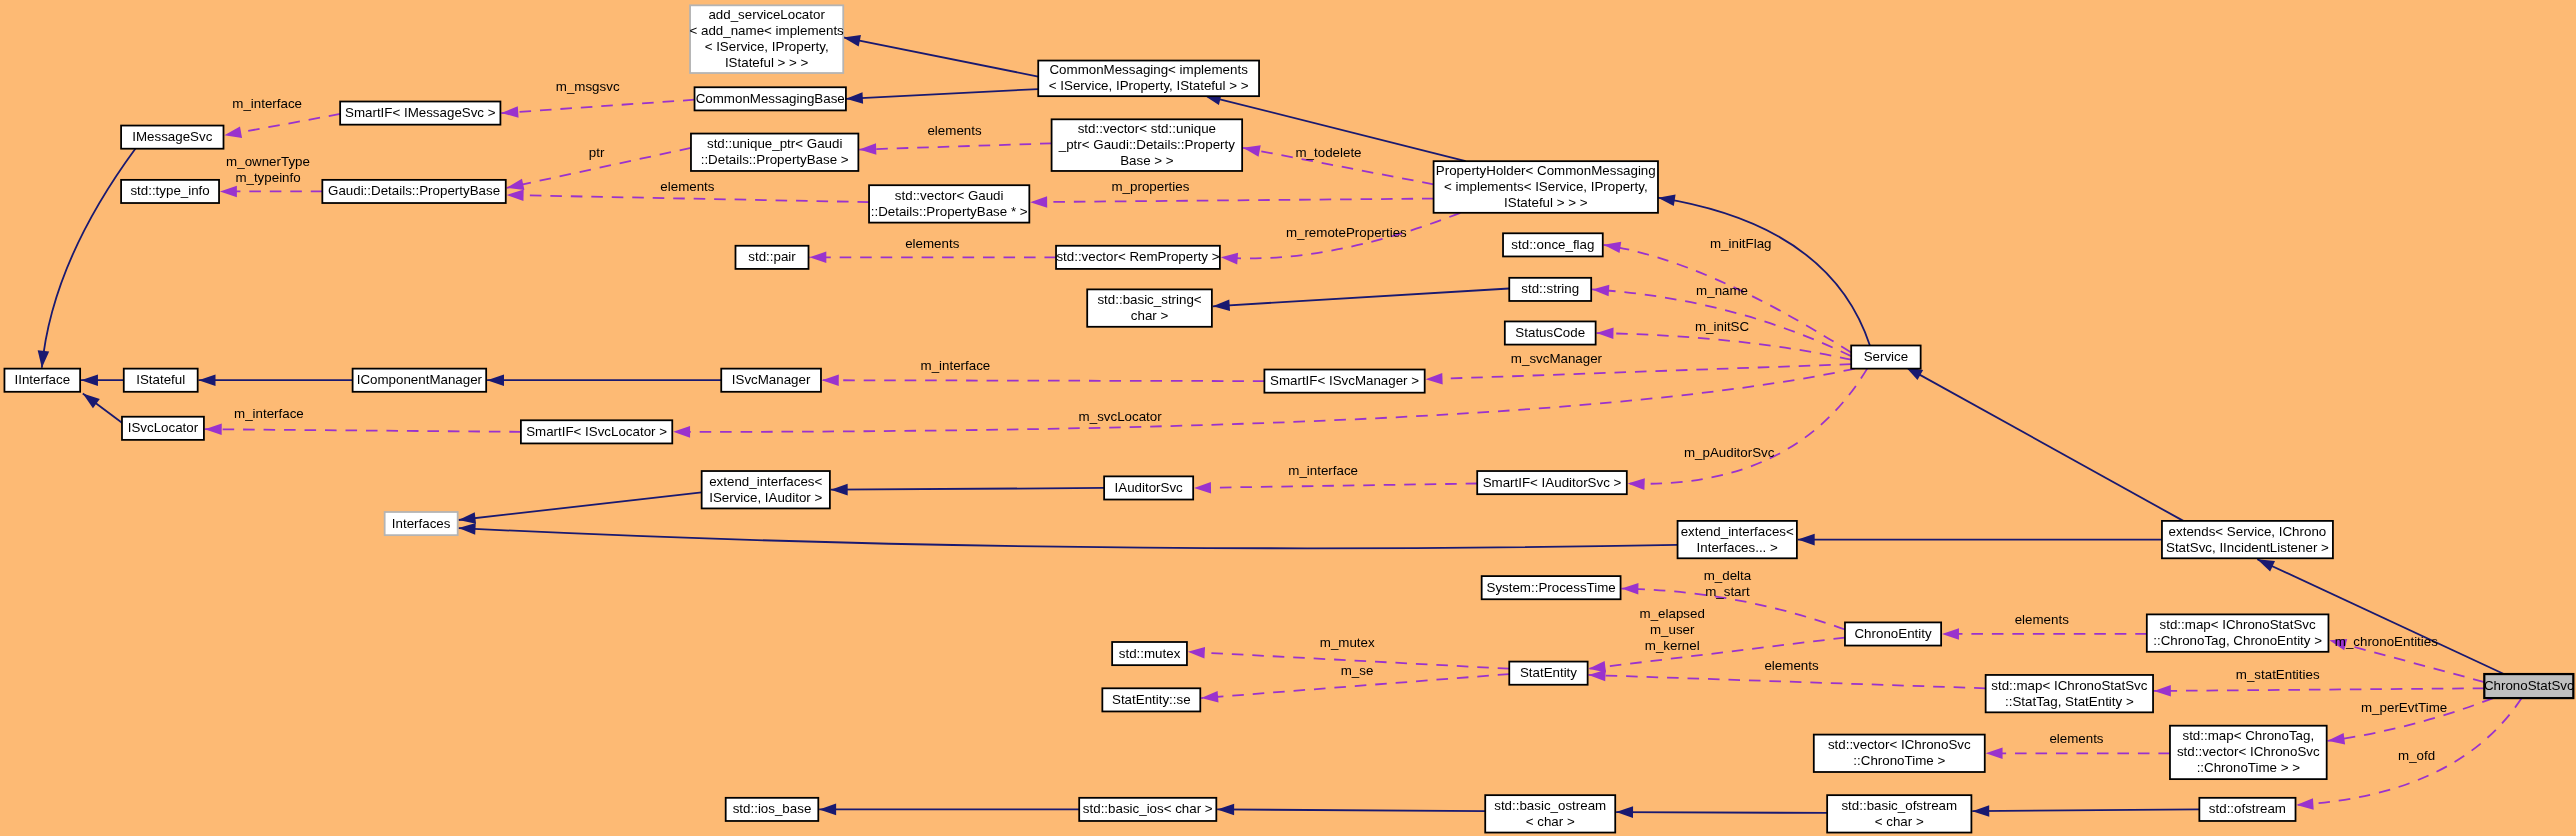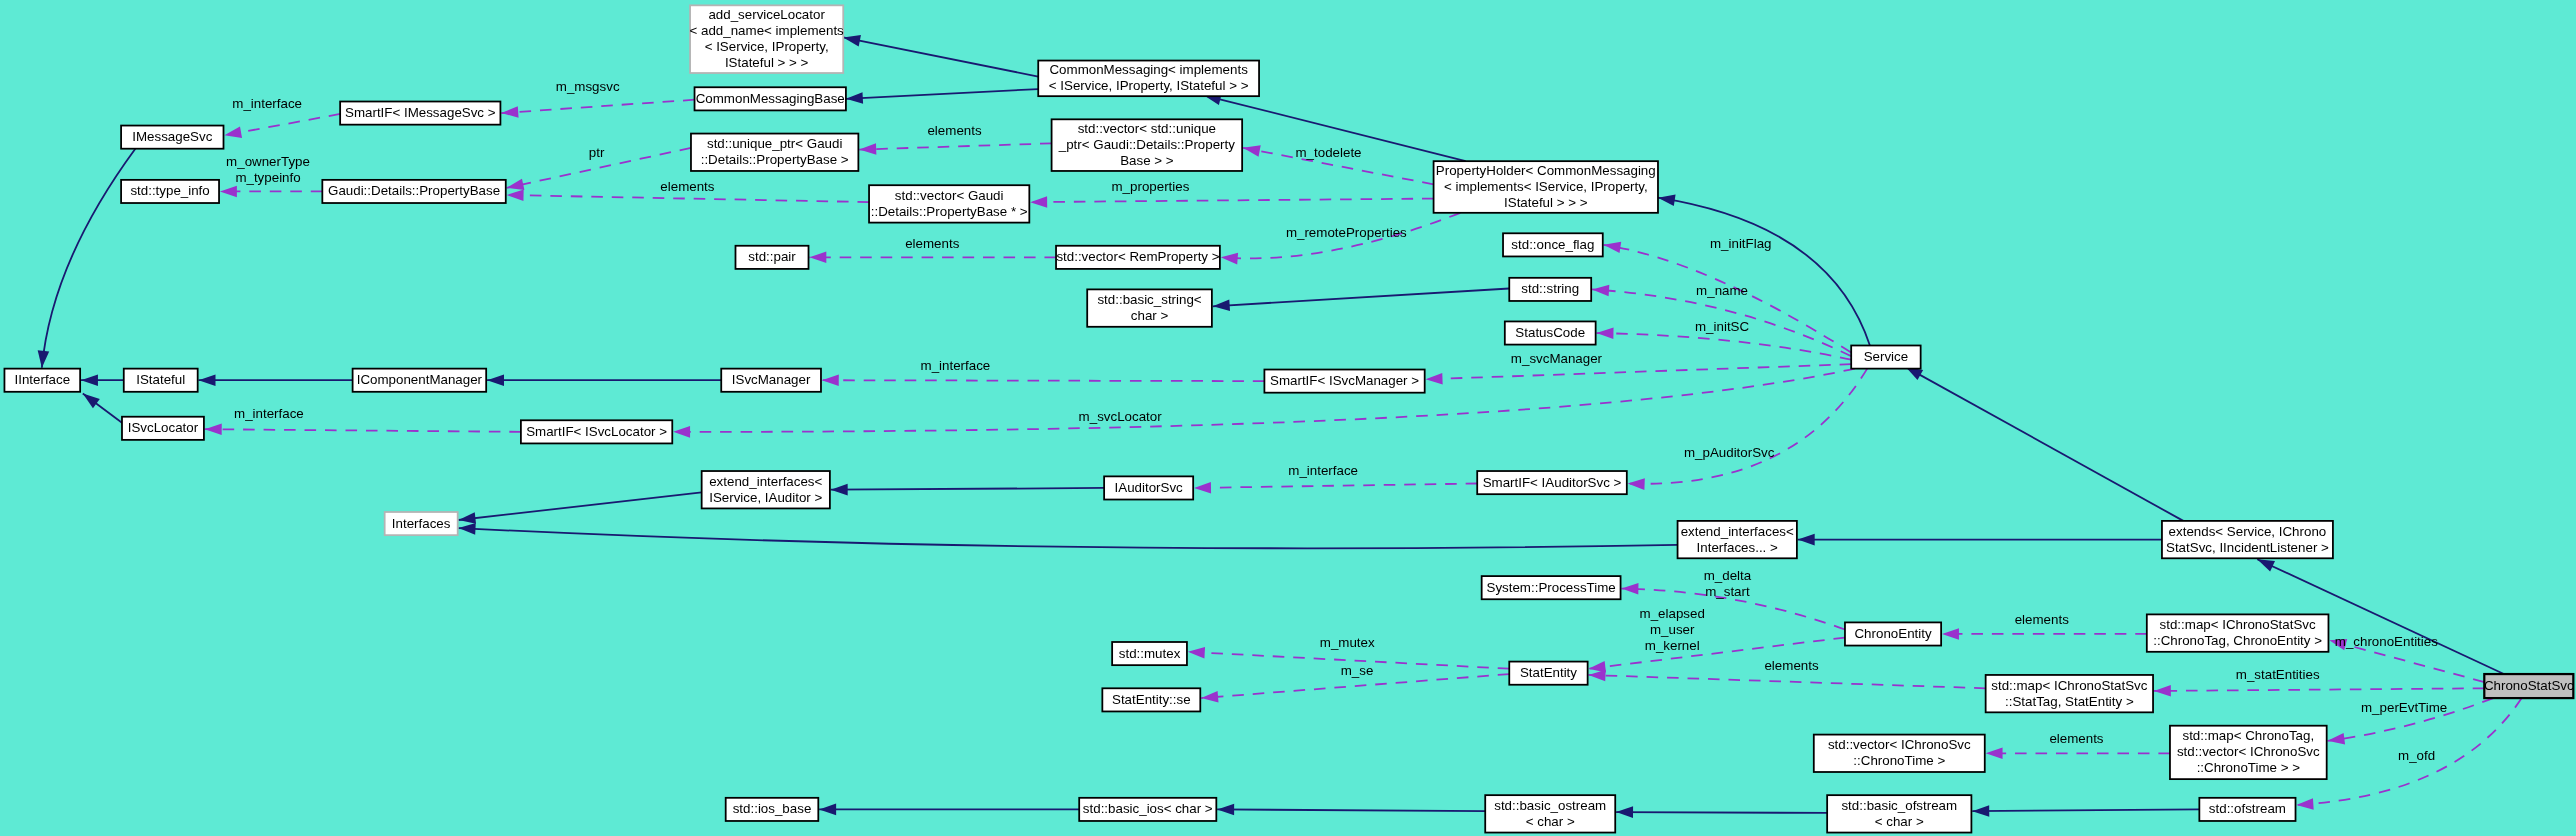--- a/index.html
+++ b/index.html
@@ -1,16 +1,16 @@
 <!DOCTYPE html>
 <html style="font-size:14.2px"><head>
 <meta charset="utf-8">
 <style>
   html, body { margin: 0; padding: 0; background: #ffffff; }
-  #diagram-wrap { width: 2576px; height: 837px; position: relative; background: #5eead4; }
+  #diagram-wrap { width: 2576px; height: 837px; position: relative; background: #fdba74; }
   svg { display: block; font-family: "Liberation Sans", sans-serif; }
   text { fill: #000000; }
 </style>
 </head>
 <body>
 
 <div id="diagram-wrap">
   <svg id="graph-svg" width="2576" height="837" viewBox="0 0 2893 940" xmlns="http://www.w3.org/2000/svg">
     <g id="edges-layer">
         <g>

